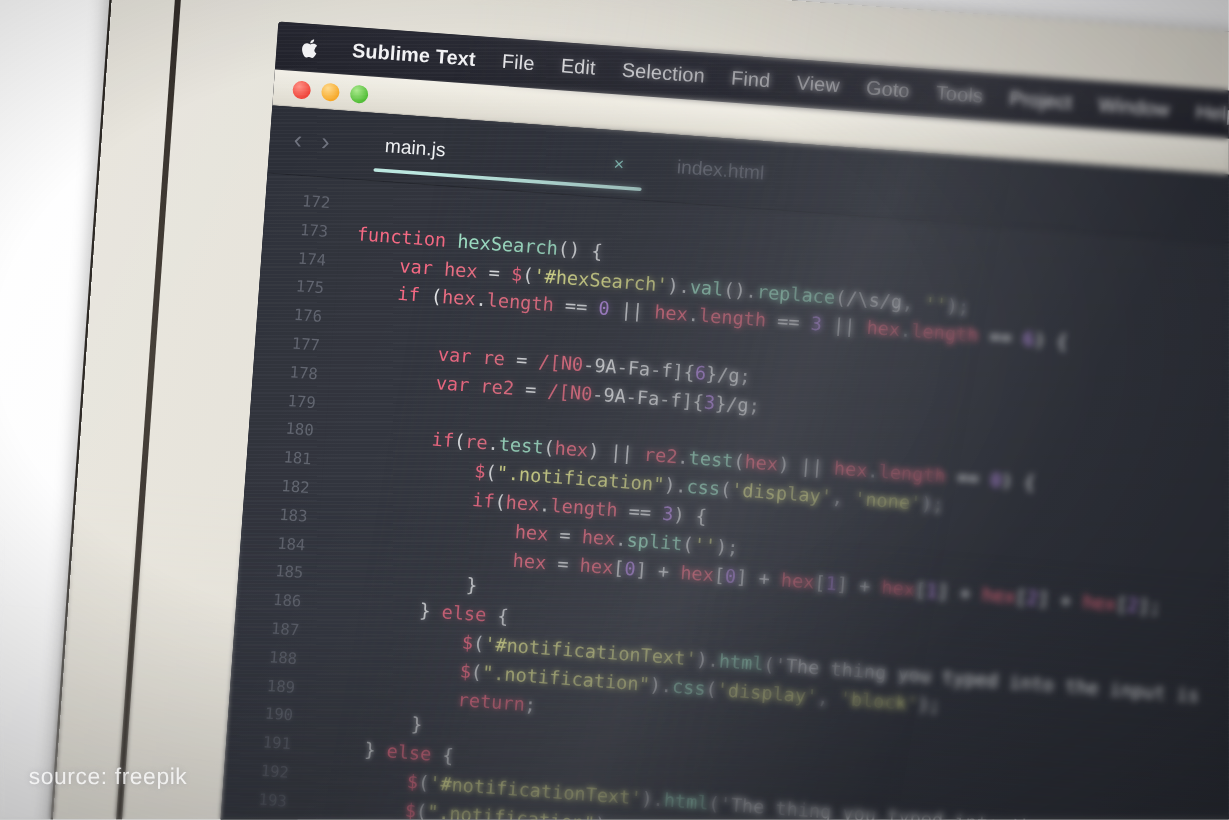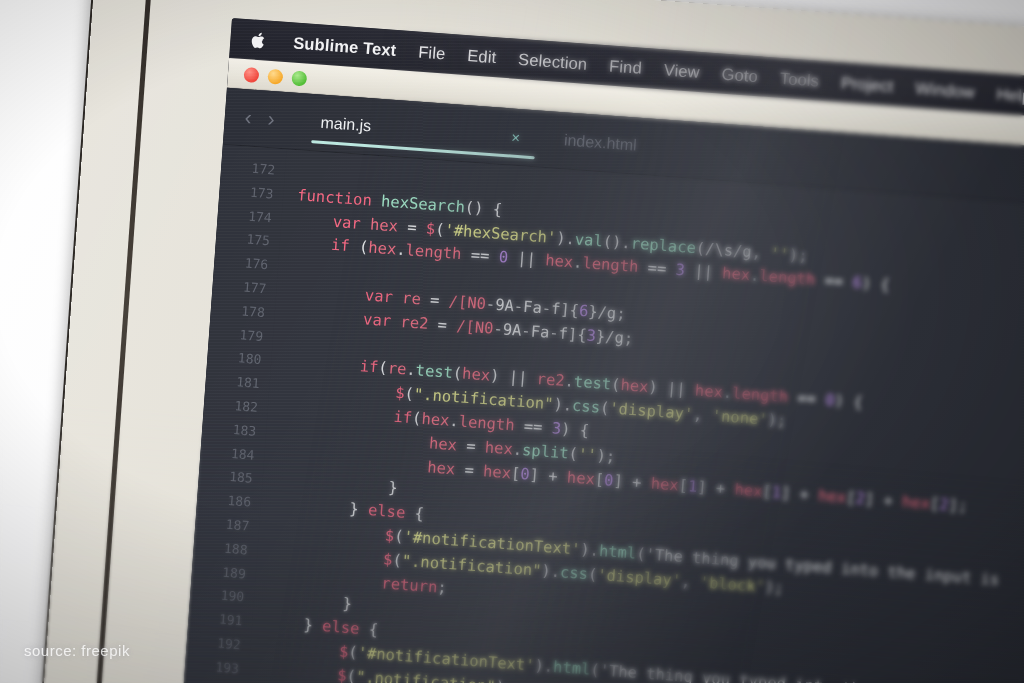--- a/index.html
+++ b/index.html
@@ -249,21 +249,21 @@
     position:absolute; inset:0; pointer-events:none;
     background: repeating-linear-gradient(176deg, rgba(255,255,255,.028) 0px, rgba(255,255,255,.028) 1px, rgba(0,0,0,0) 1px, rgba(0,0,0,0) 3px);
   }
 
   
   .watermark {
     position: absolute;
     left: 24px;
     bottom: 24px;
     color: rgba(255,255,255,.78);
-    font-size: 15px;
+    font-size: 19px;
     letter-spacing: .5px;
     text-shadow: 0 0 6px rgba(140,140,150,.55);
     mix-blend-mode: normal;
     filter: blur(.4px);
     pointer-events: none;
   }
 </style>
 </head>
 <body>
 

